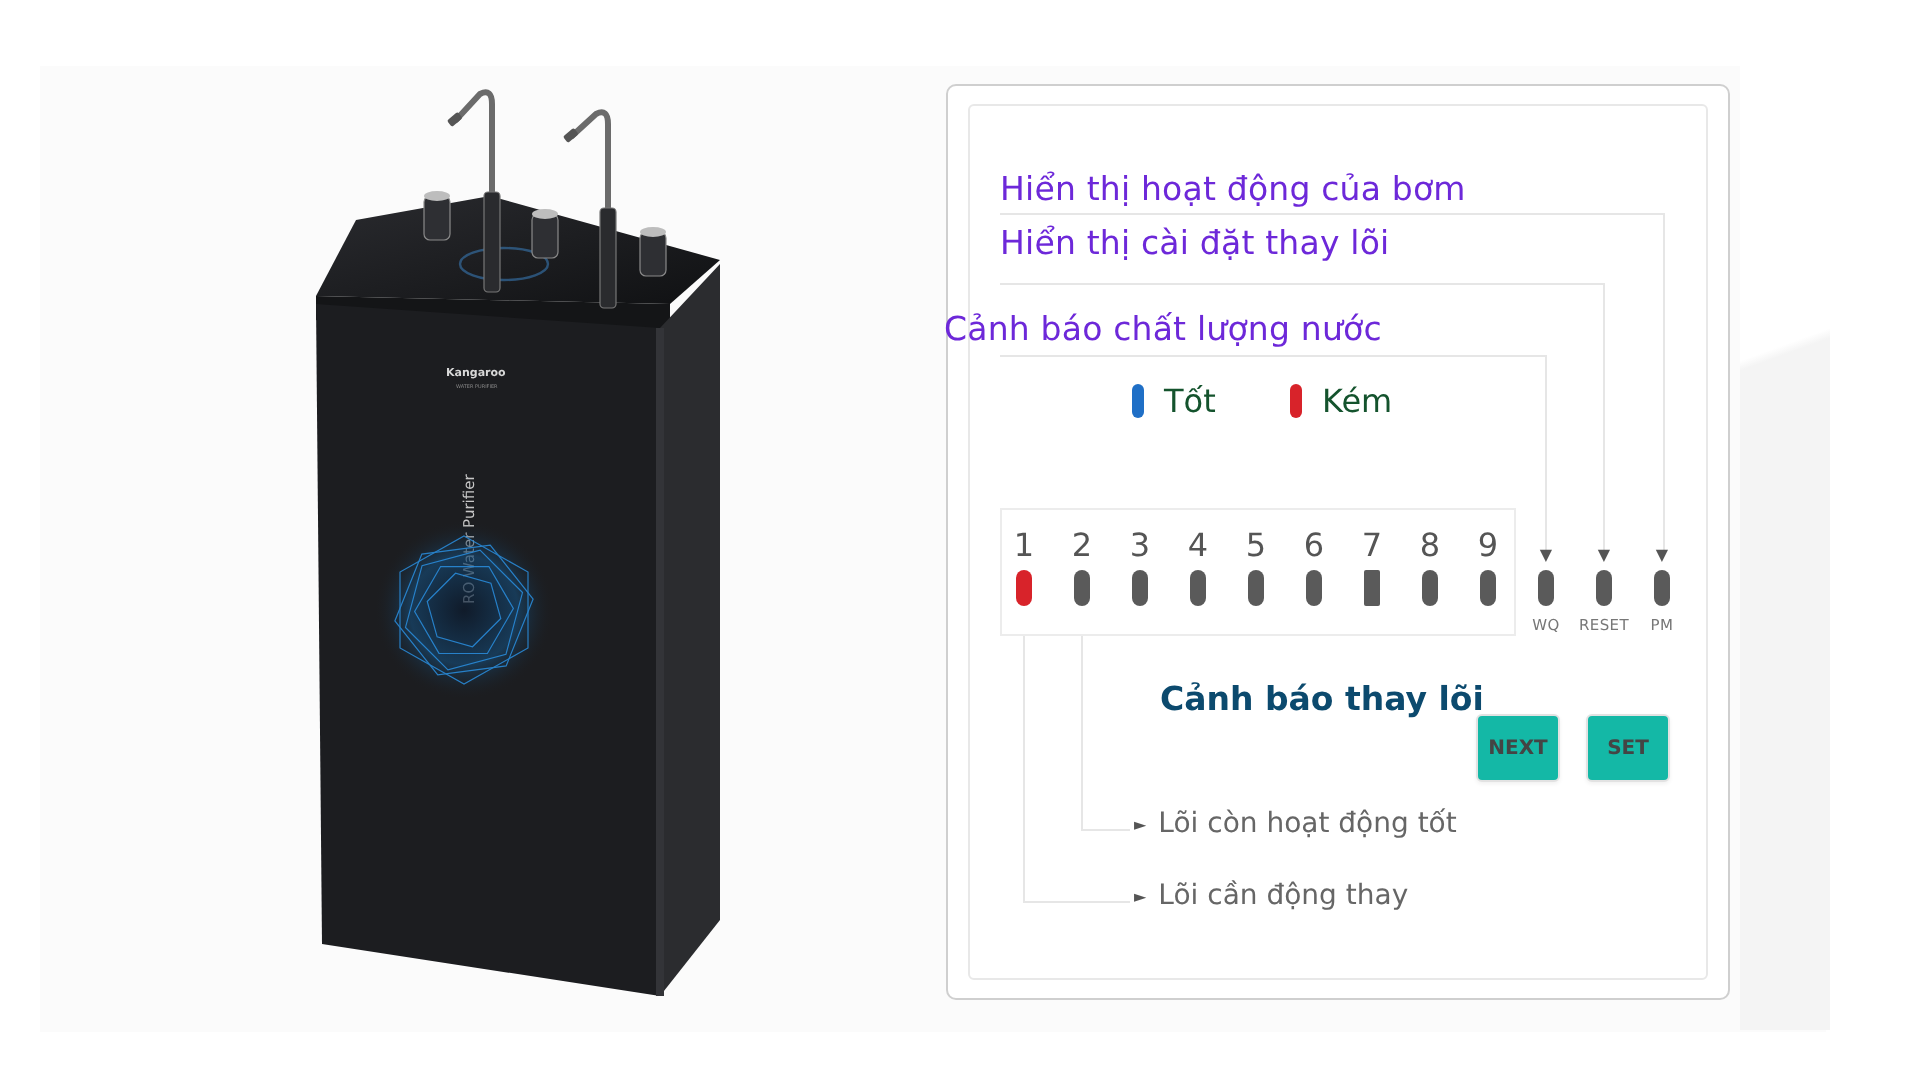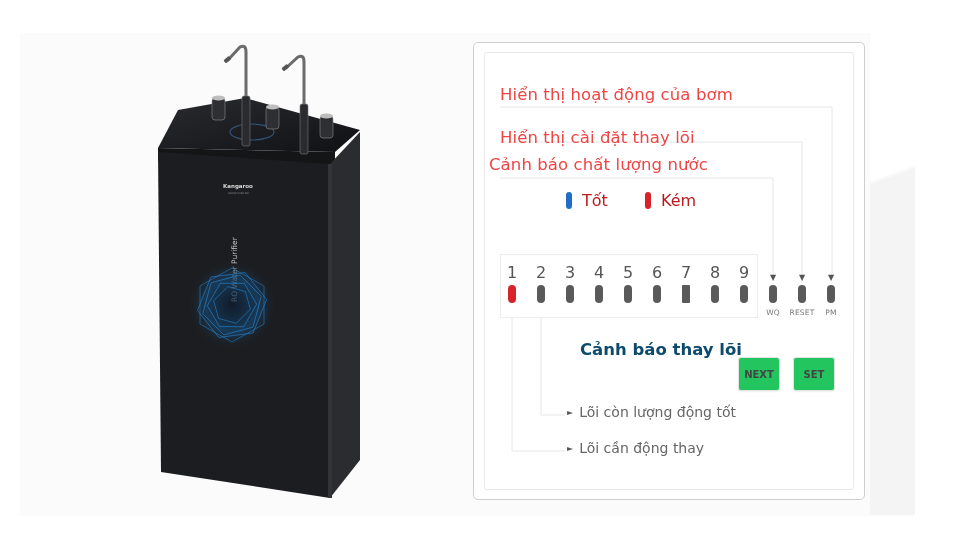--- a/index.html
+++ b/index.html
@@ -13,47 +13,47 @@
   
   .product { position: absolute; left: 150px; top: 40px; width: 220px; height: 470px; }
   .product svg { width: 100%; height: 100%; display: block; }
 
   
   .panel-outer { position: absolute; left: 473px; top: 42px; width: 392px; height: 458px;
     border: 1.5px solid #cfcfcf; border-radius: 5px; background: #ffffff; }
   .panel-inner { position: absolute; left: 484px; top: 52px; width: 370px; height: 438px;
     border: 1px solid #e8e8e8; border-radius: 3px; background: #ffffff; }
 
-  .label { position: absolute; font-size: 16.5px; color: #ef4444; white-space: nowrap; letter-spacing: 0.1px; }
+  .label { position: absolute; font-size: 16.5px; color: #6d28d9; white-space: nowrap; letter-spacing: 0.1px; }
   .label-pump { left: 500px; top: 85px; }
-  .label-setting { left: 500px; top: 128px; }
-  .label-quality { left: 489px; top: 155px; }
-
-  .legend { position: absolute; top: 191px; display: flex; align-items: center; font-size: 16px; color: #b91c1c; }
+  .label-setting { left: 500px; top: 112px; }
+  .label-quality { left: 472px; top: 155px; }
+
+  .legend { position: absolute; top: 191px; display: flex; align-items: center; font-size: 16px; color: #14532d; }
   .legend-good { left: 566px; }
   .legend-bad { left: 645px; }
   .legend .pill { width: 6px; height: 17px; border-radius: 3px; margin-right: 10px; }
 
   .lines { position: absolute; left: 0; top: 0; width: 960px; height: 540px; pointer-events: none; }
 
   .led-box { position: absolute; left: 500px; top: 254px; width: 258px; height: 64px; border: 1px solid #ececec; }
 
   .led { position: absolute; width: 22px; text-align: center; }
   .led .num { font-size: 16px; color: #555; line-height: 20px; height: 22px; display: block; }
   .led .bar { width: 8px; height: 18px; border-radius: 4px; background: #5a5a5a; margin: 0 auto; display: block; }
   .led .bar.red { background: #d8232a; }
   .led .bar.square { border-radius: 1px; }
   .led .arrow { display: block; font-size: 8px; color: #555; height: 22px; line-height: 30px; }
   .led .sub { display: block; font-size: 7.5px; color: #777; margin-top: 5px; letter-spacing: 0.2px; white-space: nowrap; margin-left: -10px; margin-right: -10px; text-align: center; }
 
   .title-filter { position: absolute; left: 580px; top: 340px; font-size: 16.5px; font-weight: bold; color: #0c4a6e; white-space: nowrap; }
 
   .btn { position: absolute; top: 357px; height: 34px; border: 1px solid #e2e2e2; border-radius: 3px;
     font-size: 10px; font-weight: bold; color: #444; display: flex; align-items: center; justify-content: center;
-    background: #22c55e; box-shadow: 0 1px 2px rgba(0,0,0,0.06); }
+    background: #14b8a6; box-shadow: 0 1px 2px rgba(0,0,0,0.06); }
   .btn-next { left: 738px; width: 42px; }
   .btn-set { left: 793px; width: 42px; }
 
   .note { position: absolute; font-size: 14px; color: #666; white-space: nowrap; display: flex; align-items: center; }
   .note .tri { font-size: 8px; margin-right: 6px; color: #555; }
   .note-good { left: 567px; top: 404px; }
   .note-bad { left: 567px; top: 440px; }
 </style>
 </head>
 <body>
@@ -200,18 +200,18 @@
     <span class="sub">PM</span>
   </div>
 
 <div class="title-filter">Cảnh báo thay lõi</div>
 
 <div class="btn btn-next">NEXT</div>
 <div class="btn btn-set">SET</div>
 
 <div class="note note-good">
   <span class="tri">►</span>
-  <span>Lõi còn lượng động tốt</span>
+  <span>Lõi còn hoạt động tốt</span>
 </div>
 <div class="note note-bad">
   <span class="tri">►</span>
   <span>Lõi cần động thay</span>
 </div>
 
 </body></html>

